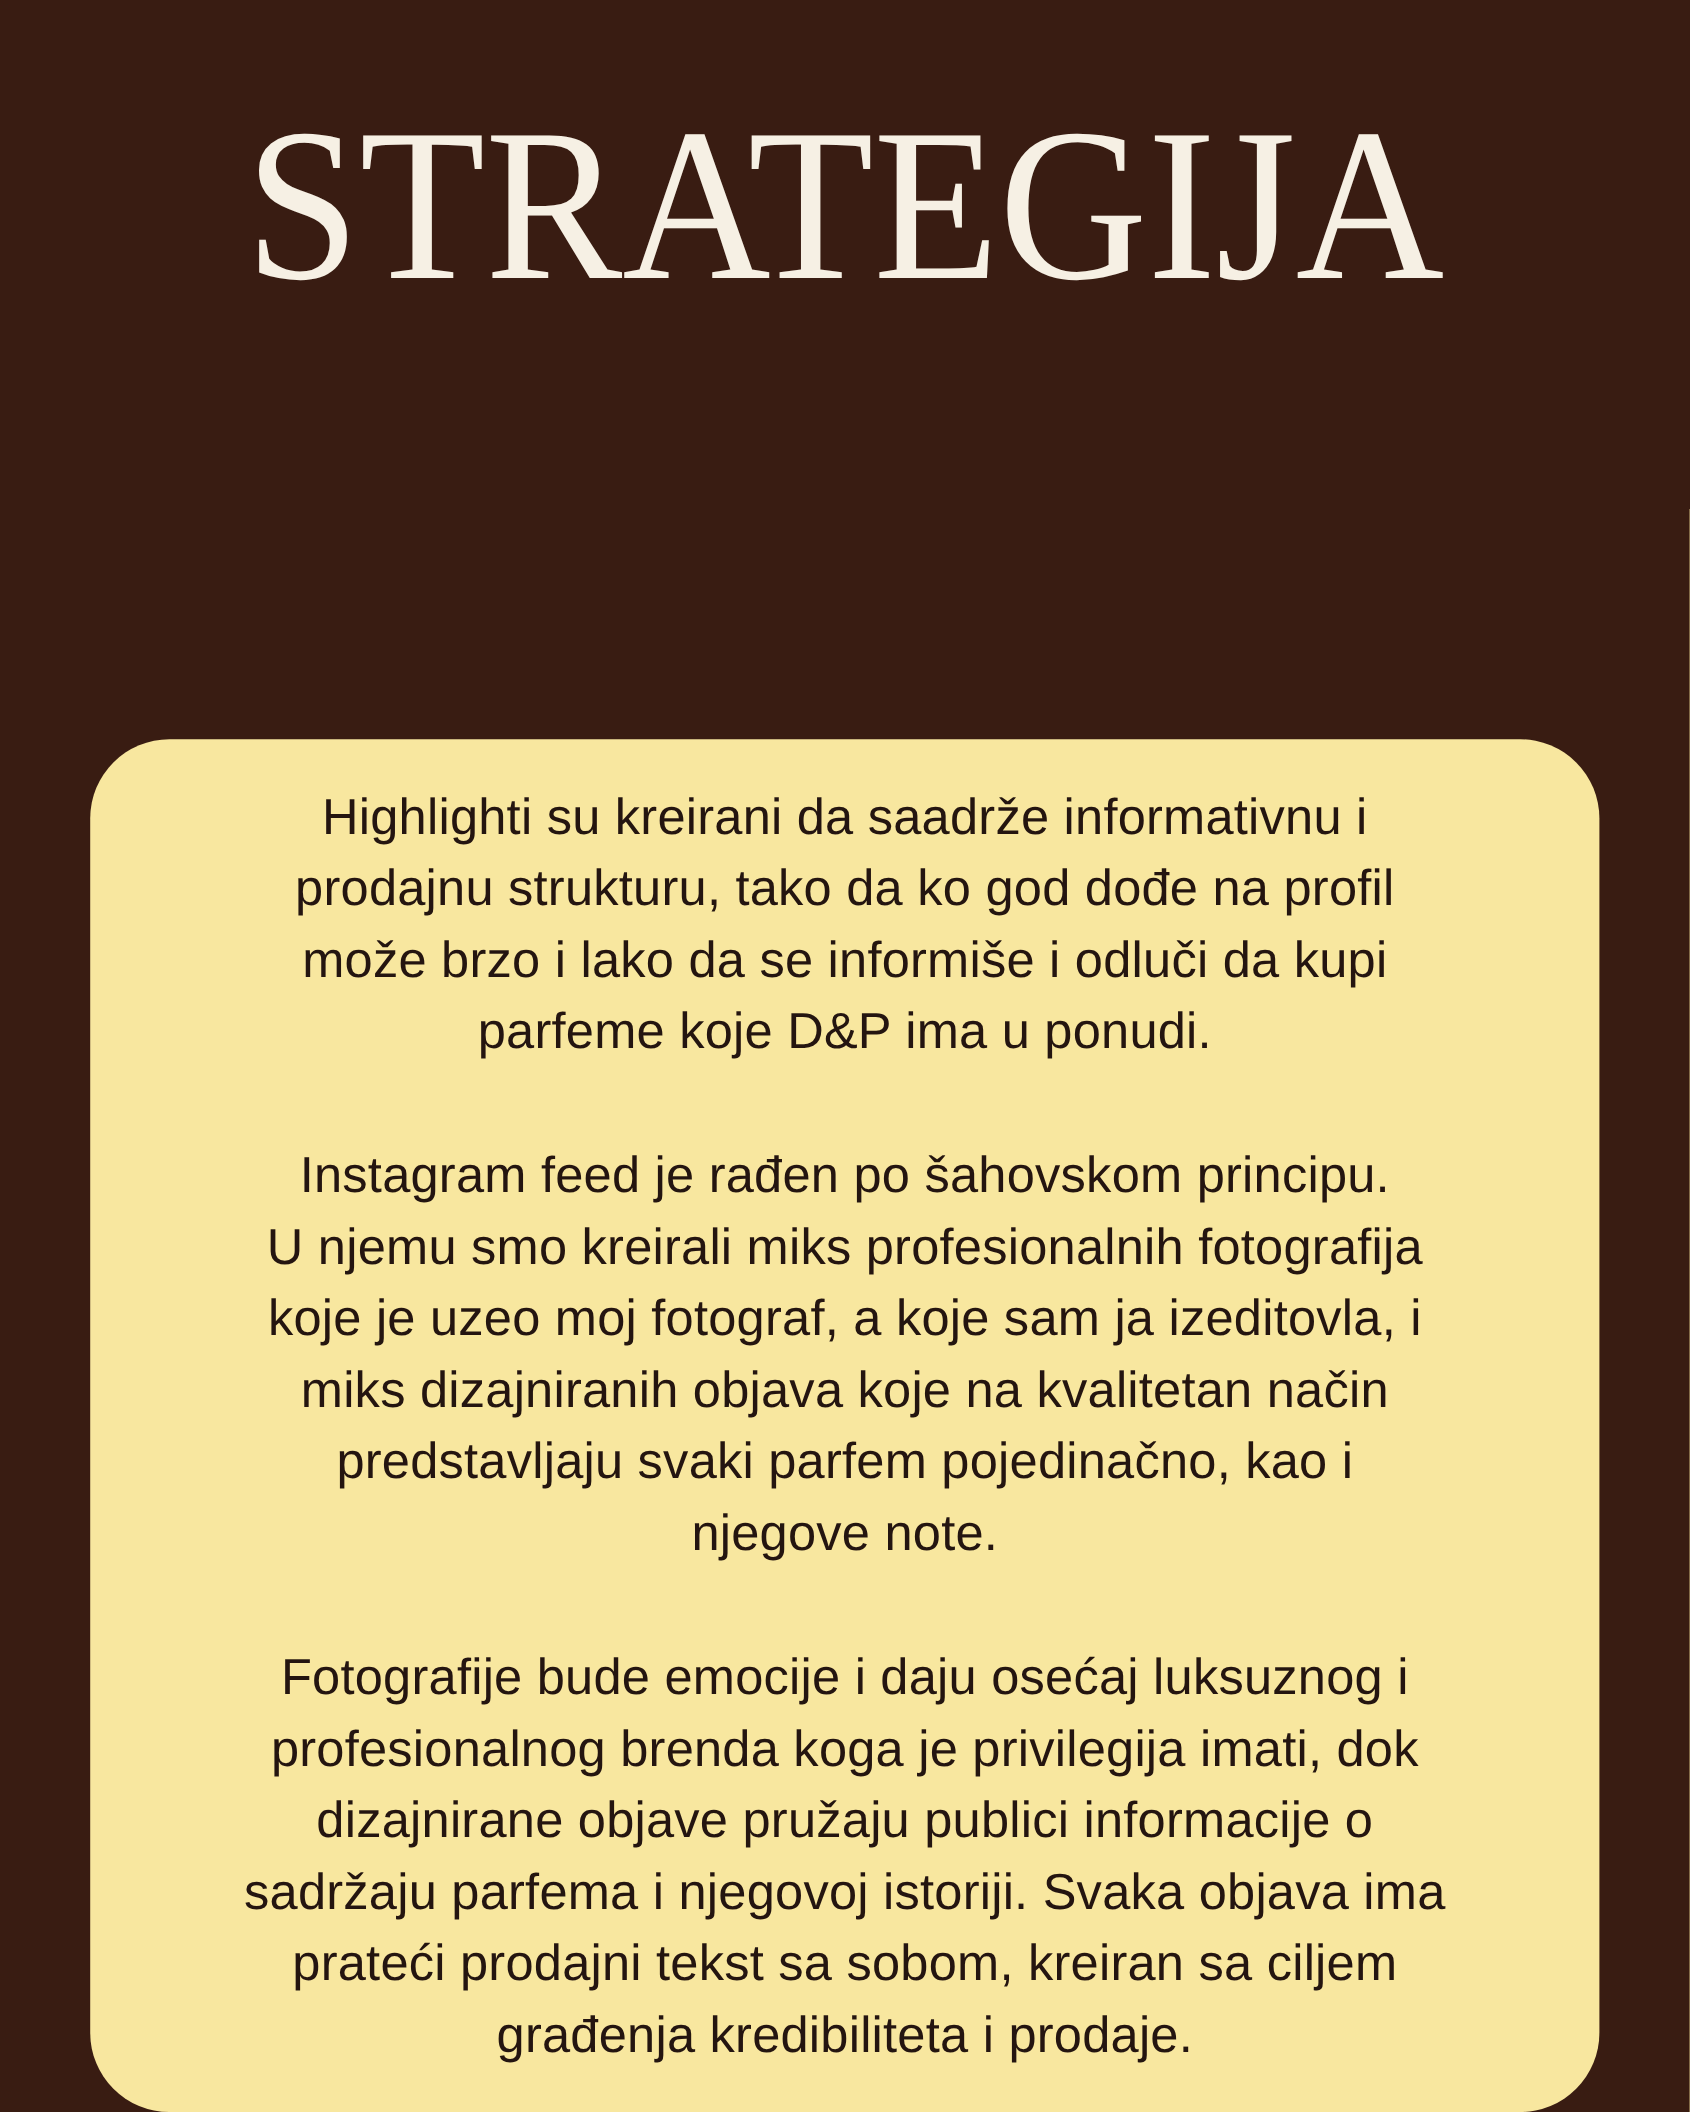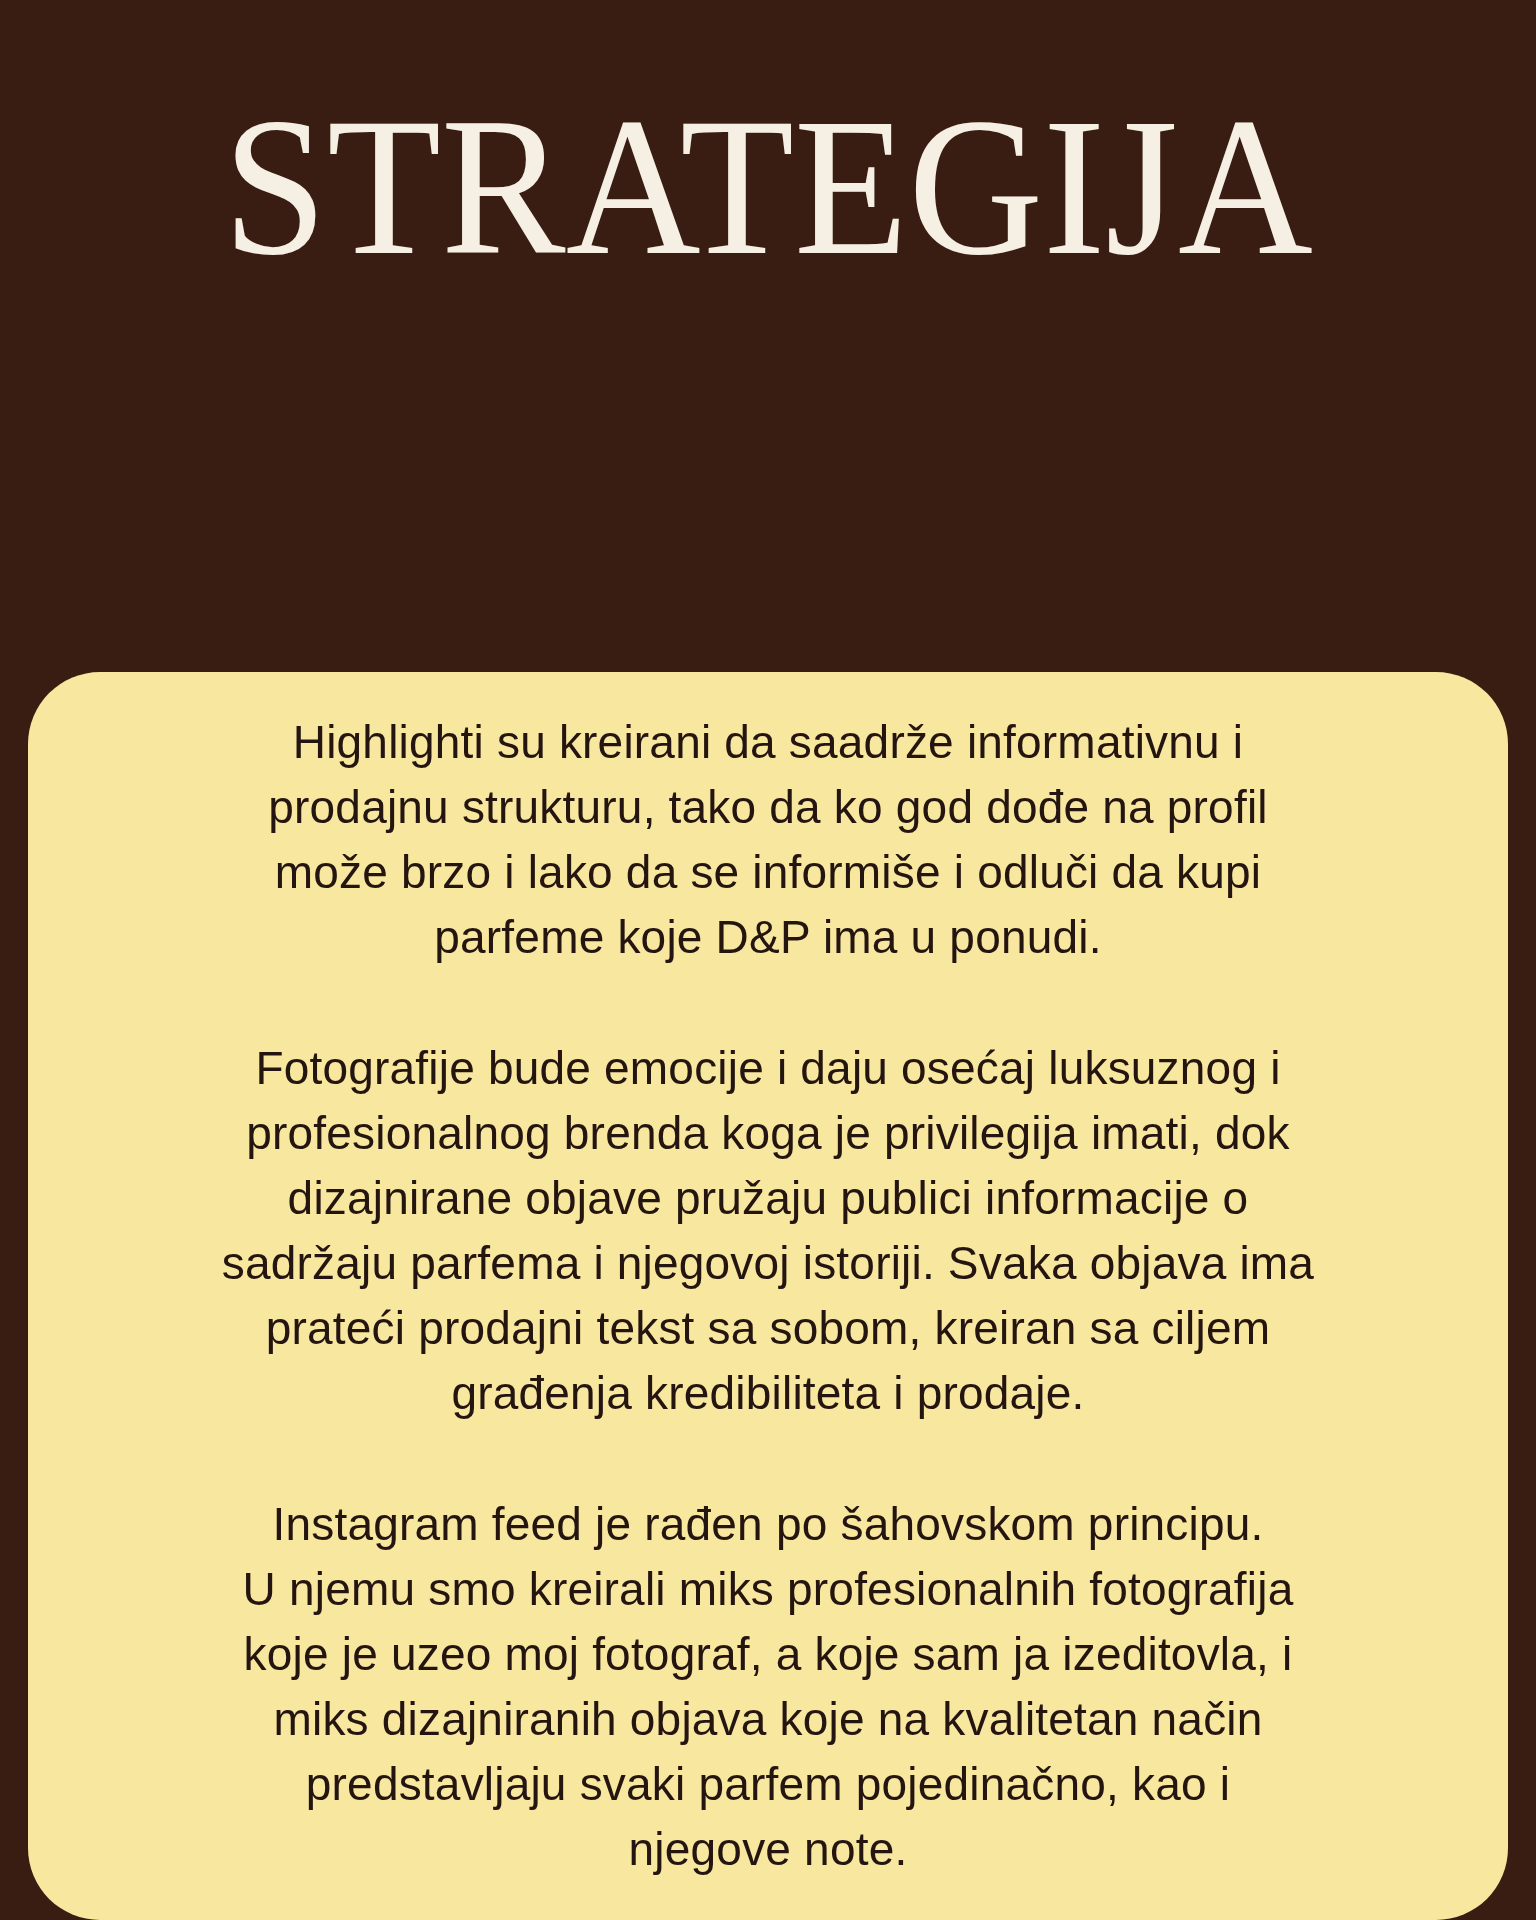--- a/index.html
+++ b/index.html
@@ -36,21 +36,21 @@
     width: 1536px;
     height: 280px;
   }
   .title-wrap text {
     fill: var(--title-color);
     font-family: "Liberation Serif", serif;
     font-weight: 400;
   }
   .card {
     margin-top: 50px;
-    width: 1480px;
+    width: 1372px;
     background: var(--card-bg);
     border-radius: 72px;
     padding: 38px 40px;
     display: flex;
     flex-direction: column;
     row-gap: 66px;
   }
   .para {
     color: var(--text-color);
     font-size: 46px;
@@ -72,27 +72,27 @@
     <svg viewBox="0 0 1536 280" xmlns="http://www.w3.org/2000/svg">
       <text x="768" y="253" text-anchor="middle" font-size="198" textLength="1090" lengthAdjust="spacingAndGlyphs">STRATEGIJA</text>
     </svg>
   </div>
 
   <section class="card">
     <p class="para">Highlighti su kreirani da saadrže informativnu i
 prodajnu strukturu, tako da ko god dođe na profil
 može brzo i lako da se informiše i odluči da kupi
 parfeme koje D&amp;P ima u ponudi.</p>
+    <p class="para">Instagram feed je rađen po šahovskom principu.
+U njemu smo kreirali miks profesionalnih fotografija
+koje je uzeo moj fotograf, a koje sam ja izeditovla, i
+miks dizajniranih objava koje na kvalitetan način
+predstavljaju svaki parfem pojedinačno, kao i
+njegove note.</p>
     <p class="para">Fotografije bude emocije i daju osećaj luksuznog i
 profesionalnog brenda koga je privilegija imati, dok
 dizajnirane objave pružaju publici informacije o
 sadržaju parfema i njegovoj istoriji. Svaka objava ima
 prateći prodajni tekst sa sobom, kreiran sa ciljem
 građenja kredibiliteta i prodaje.</p>
-    <p class="para">Instagram feed je rađen po šahovskom principu.
-U njemu smo kreirali miks profesionalnih fotografija
-koje je uzeo moj fotograf, a koje sam ja izeditovla, i
-miks dizajniranih objava koje na kvalitetan način
-predstavljaju svaki parfem pojedinačno, kao i
-njegove note.</p>
   </section>
 
 </div>
 
 </body></html>

